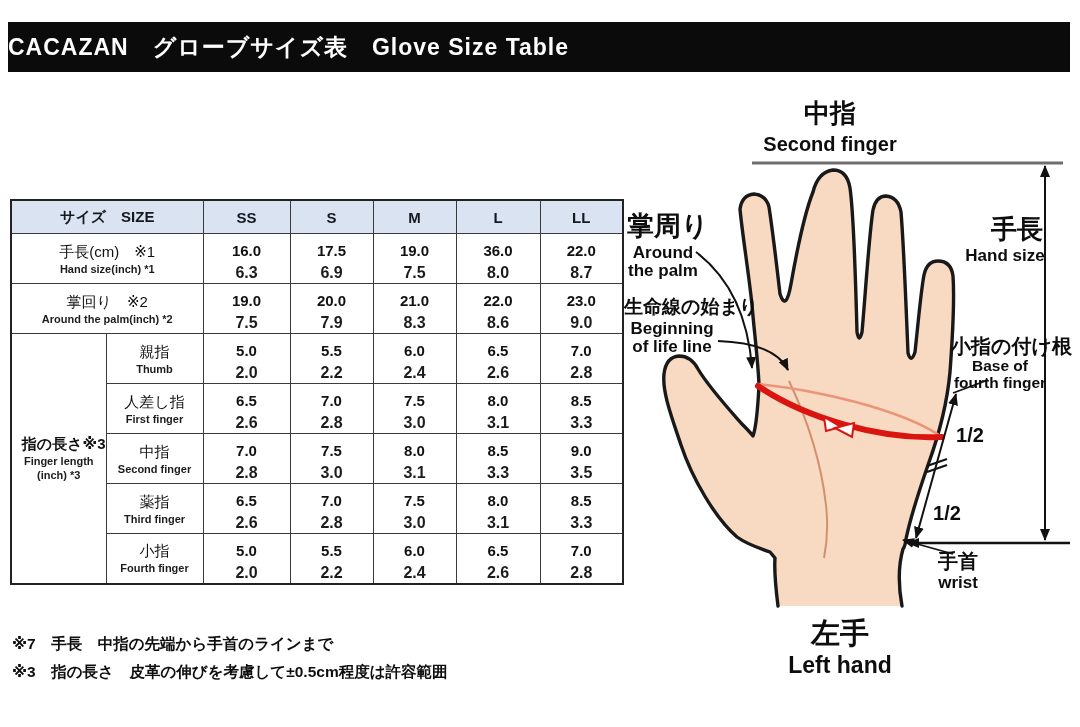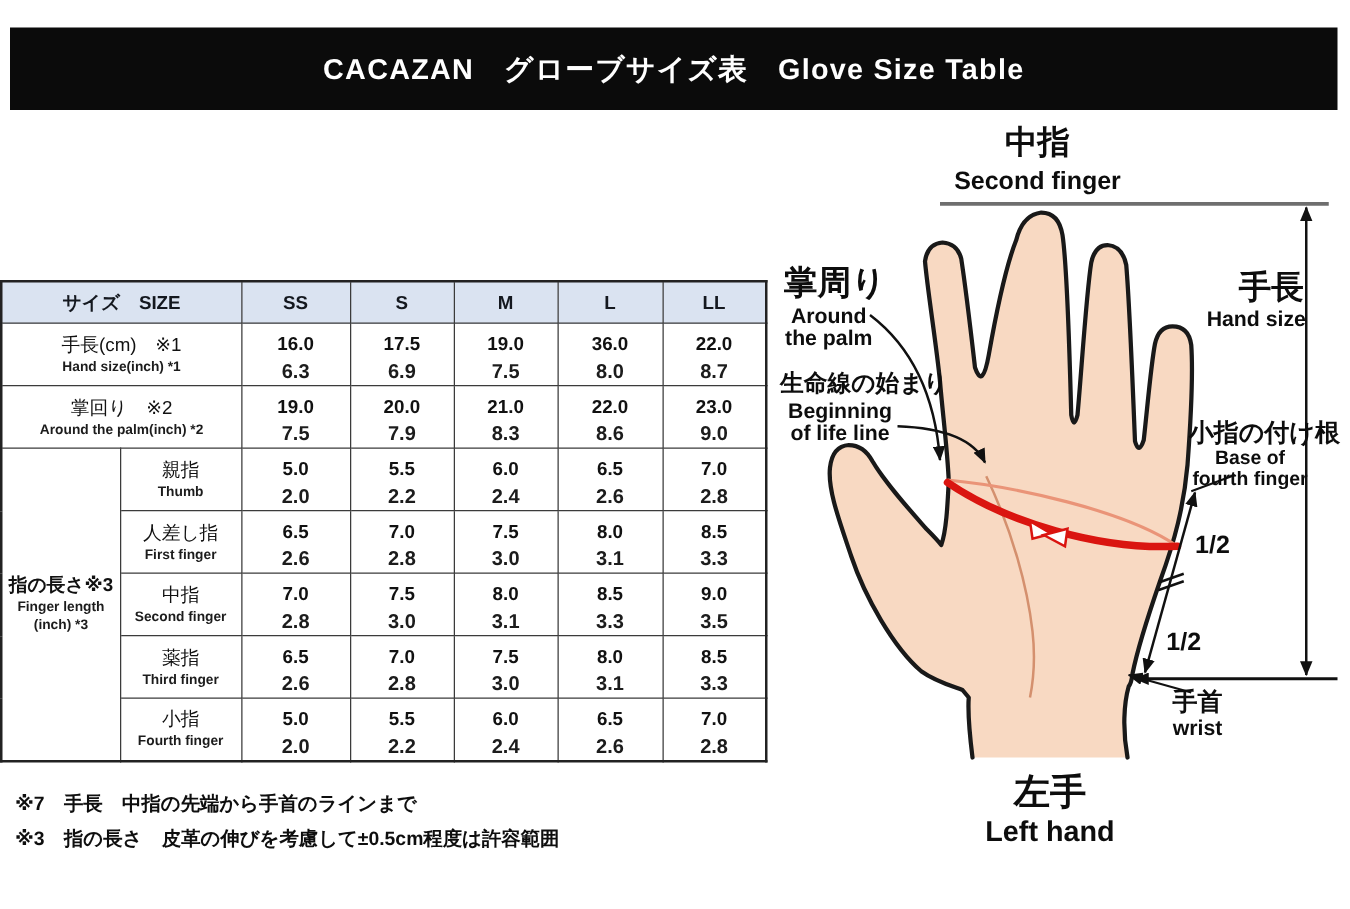--- a/index.html
+++ b/index.html
@@ -1,31 +1,31 @@
 <!DOCTYPE html>
 <html><head>
 <meta charset="utf-8">
 <style>
   html,body{margin:0;padding:0;background:#fff;font-family:"Liberation Sans","DejaVu Sans",sans-serif;}
   .page{position:relative;width:1080px;height:727px;background:#fff;overflow:hidden;color:#111;}
 
   
-  .titlebar{position:absolute;left:8px;top:22px;width:1062px;height:66px;background:#0b0b0b;
-    display:flex;align-items:center;justify-content:center;}
+  .titlebar{position:absolute;left:8px;top:22px;width:1062px;height:50px;background:#0b0b0b;
+    display:flex;align-items:center;}
   .titlebar span{color:#fff;font-size:23px;font-weight:bold;letter-spacing:1px;}
 
   
-  table.size-table{position:absolute;left:0;top:199px;width:612px;border-collapse:collapse;
-    table-layout:fixed;border:2px solid #222;margin-top:25px;}
+  table.size-table{position:absolute;left:10px;top:199px;width:612px;border-collapse:collapse;
+    table-layout:fixed;border:2px solid #222;}
   table.size-table th,table.size-table td{border:1px solid #3b3b3b;padding:0;text-align:center;vertical-align:middle;}
   tr.head th{background:#dae3f1;height:32px;font-size:15px;font-weight:bold;color:#14181f;}
   tr.body{height:50px;}
   .rowlabel .jp,.fingerlabel .jp{font-size:15px;font-weight:normal;line-height:20px;}
   .rowlabel .en,.fingerlabel .en,.grouplabel .en{font-size:11px;font-weight:600;line-height:14px;color:#1c1c1c;}
-  .grouplabel .jp{font-size:15px;font-weight:bold;line-height:20px;}
+  .grouplabel .jp{font-size:15px;font-weight:bold;line-height:20px;text-align:right;}
   td.val .cm{font-size:15px;font-weight:bold;line-height:26px;padding-top:2px;}
   td.val .in{font-size:16px;font-weight:600;line-height:17px;color:#1c1c1c;}
 
   
   .footnotes{position:absolute;left:12px;top:630px;}
   .footnotes div{font-size:15.5px;font-weight:bold;line-height:28px;color:#0e0e0e;white-space:pre;}
 
   
   svg.diagram{position:absolute;left:615px;top:85px;width:465px;height:625px;}
   .dg-jp-lg{font-size:26px;font-weight:bold;fill:#0d0d0d;}

